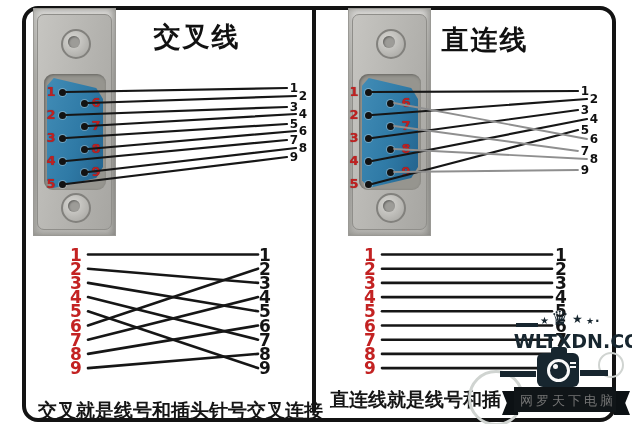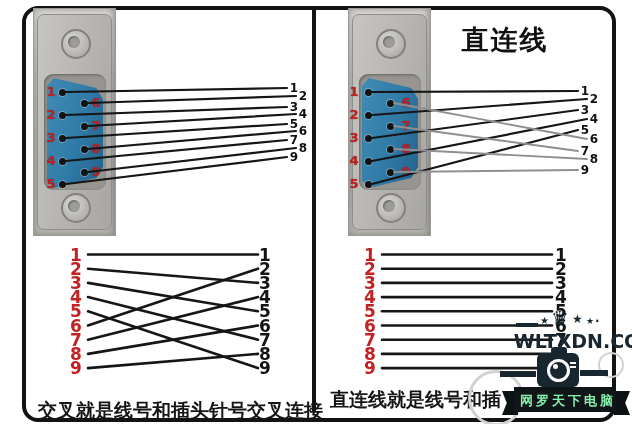--- a/index.html
+++ b/index.html
@@ -33,35 +33,36 @@
   .wm-site{font-size:20px;font-weight:bold;width:110px;text-align:center;transform:scaleX(.95);letter-spacing:0;}
   .wm-crown{font-size:20px;line-height:20px;}
   .wm-star{line-height:10px;}
   .wm-dash{background:#17262f;}
   .cam-body{background:#17262f;border-radius:6px;}
   .cam-bump{background:#17262f;border-radius:3px 3px 0 0;}
   .cam-lens{border:3px solid #fafafa;border-radius:50%;background:#17262f;}
   .cam-dot{background:#fafafa;border-radius:50%;}
   .cam-eq{background:#fafafa;}
   .banner{background:#101518;}
-  .banner-text{color:#86efac;font-size:13px;font-weight:bold;letter-spacing:3px;white-space:nowrap;}
+  .banner-text{color:#737373;font-size:13px;font-weight:normal;letter-spacing:3px;white-space:nowrap;}
   .flagL{background:#0c1114;clip-path:polygon(100% 0,100% 100%,0 100%,30% 50%,0 0);}
   .flagR{background:#0c1114;clip-path:polygon(0 0,0 100%,100% 100%,70% 50%,100% 0);}
   .ghost{border-radius:50%;border:3px solid #d0d4d1;}
   svg{position:absolute;left:0;top:0;}
 </style>
 </head>
 <body>
 
 <div class="canvas">
 
   <div class="abs frame"></div>
   <div class="abs divider"></div>
 
-  <div class="abs panel-title" style="left:420px;top:22px;">直连线</div>
+  <div class="abs panel-title" style="left:112px;top:19px;">交叉线</div>
+  <div class="abs panel-title" style="left:400px;top:22px;">直连线</div>
 
   <div class="abs photo" id="photoL" style="left:33px;top:8px;width:83px;height:228px;">
       <div class="abs flange" style="left: 4px; top: 6px; width: 73px; height: 214px;"></div>
       <div class="abs screw-outer" style="left: 28px; top: 21px; width: 26px; height: 26px;"></div>
       <div class="abs screw-inner" style="left: 35px; top: 28px; width: 12px; height: 12px;"></div>
       <div class="abs screw-outer" style="left: 28px; top: 185px; width: 26px; height: 26px;"></div>
       <div class="abs screw-inner" style="left: 35px; top: 192px; width: 12px; height: 12px;"></div>
       <div class="abs recess" style="left: 11px; top: 66px; width: 62px; height: 116px;"></div>
       <div class="abs dshell" style="left: 14px; top: 70px; width: 56px; height: 110px;"></div>
       <div class="abs pin-dot" style="left: 25.5px; top: 80.5px;"></div>

